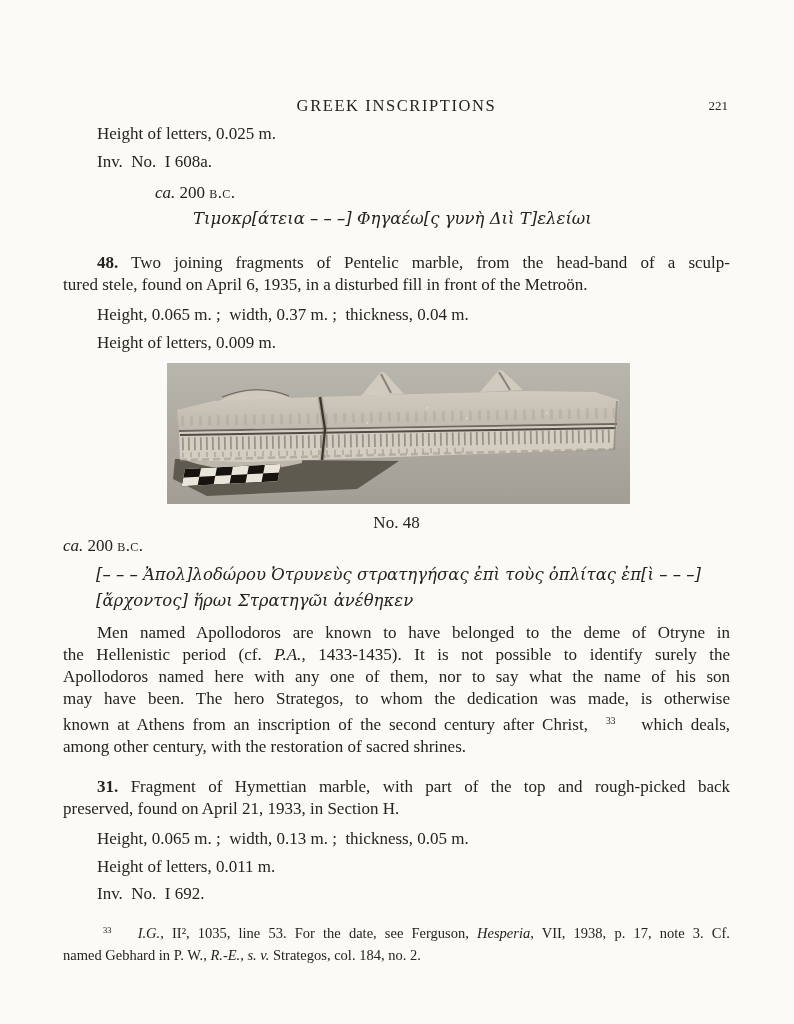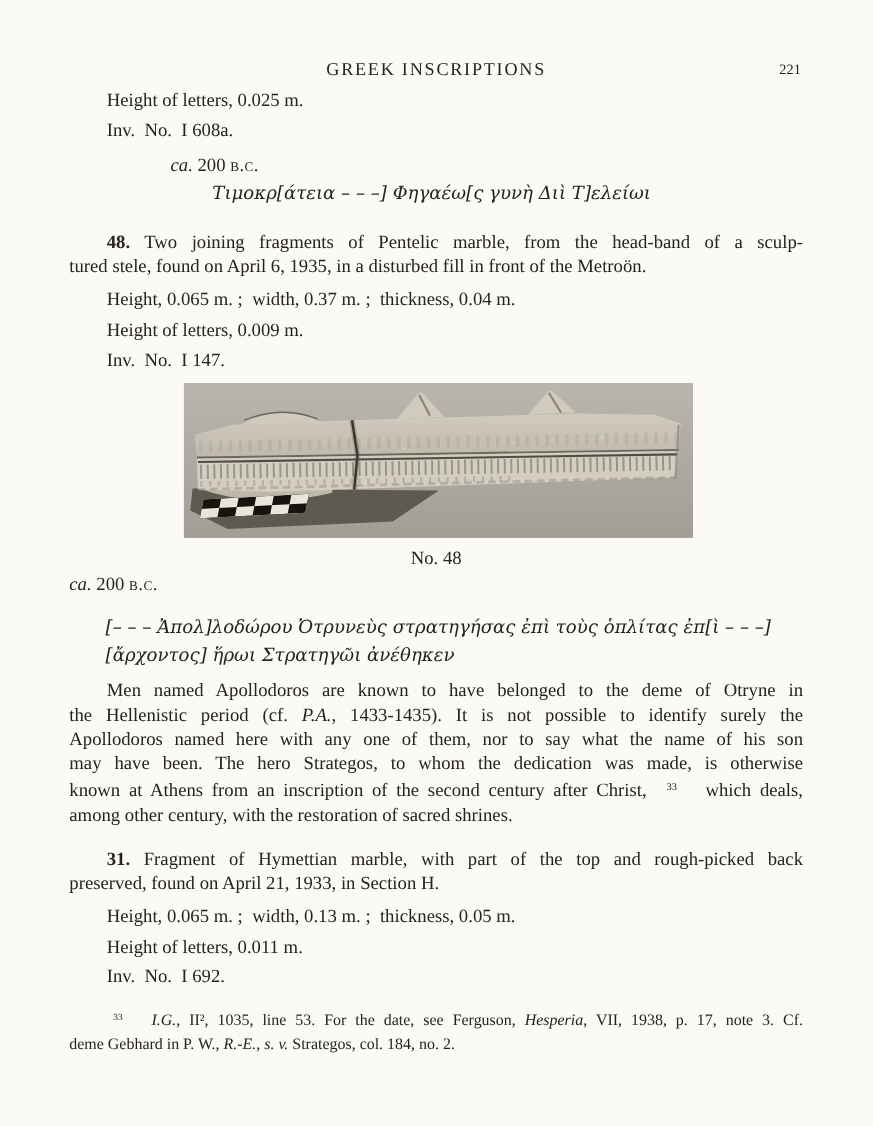--- a/index.html
+++ b/index.html
@@ -9,21 +9,21 @@
     margin:0 auto;
     background:#fbfaf6;
     color:#26231e;
     font-family:"Liberation Serif", serif;
     font-size:17px;
     line-height:22px;
     box-sizing:border-box;
     padding:52px 64px 0 63px;
     overflow:hidden;
   }
-  .hdr{position:relative;height:22px;}
+  .hdr{position:relative;height:22px;margin-top:43px;}
   .hdr-title{
     text-align:center;
     letter-spacing:1.6px;
     font-size:16.5px;
   }
   .hdr-num{position:absolute;right:2px;top:0;font-size:13px;}
   .line{line-height:22px;}
   .ps{white-space:pre-wrap;}
   .indent{padding-left:34px;}
   .mt6{margin-top:6px;}
@@ -36,21 +36,21 @@
   .greek{font-family:"DejaVu Serif","Liberation Serif",serif;font-style:italic;font-size:16.5px;}
   .greek1{margin-top:4px;padding-left:130px;}
   .pline{line-height:22px;}
   .fill{text-align:justify;text-align-last:justify;}
   .mt22{margin-top:22px;}
   .mt18{margin-top:18px;}
   .sup{font-size:9.5px;vertical-align:6px;margin:0 18px;}
   .figure{margin:9px 0 0 104px;width:463px;height:141px;}
   .caption{margin-top:10px;line-height:17px;text-align:center;}
   .date2{margin-top:4px;}
-  .greekblock{margin-top:15px;padding-left:33px;line-height:26px;}
+  .greekblock{margin-top:5px;padding-left:33px;line-height:26px;}
   .commentary{margin-top:8px;}
   .fn{margin-top:14px;font-size:14.5px;line-height:21px;}
   .fn .sup{font-size:8.5px;vertical-align:5px;}
   .fn1{padding-left:22px;}
 </style>
 </head>
 <body>
 
 <div class="page">
 
@@ -67,21 +67,20 @@
     <span>200</span>
     <span class="era">B.C.</span>
   </div>
   <div class="line greek greek1">Τιμοκρ[άτεια – – –] Φηγαέω[ς γυνὴ Διὶ Τ]ελείωι</div>
 
   <div class="pline fill indent mt22"><span class="bold">48.</span> <span>Two joining fragments of Pentelic marble, from the head-band of a sculp-</span></div>
   <div class="pline">tured stele, found on April 6, 1935, in a disturbed fill in front of the Metroön.</div>
 
   <div class="line indent ps mt8">Height, 0.065 m. ;  width, 0.37 m. ;  thickness, 0.04 m.</div>
   <div class="line indent ps mt6">Height of letters, 0.009 m.</div>
-  <div class="line indent ps mt6">Inv.  No.  I 147.</div>
 
   <div class="figure">
     <svg width="463" height="141" viewBox="0 0 463 141" xmlns="http://www.w3.org/2000/svg">
       <defs>
         <linearGradient id="bgGrad" x1="0" y1="0" x2="0" y2="1">
           <stop offset="0" stop-color="#b9b6ae"></stop>
           <stop offset="1" stop-color="#a29e95"></stop>
         </linearGradient>
         <linearGradient id="slabGrad" x1="0" y1="0" x2="0" y2="1">
           <stop offset="0" stop-color="#d0cbbe"></stop>
@@ -153,16 +152,16 @@
 
   <div class="pline fill indent mt18"><span class="bold">31.</span> <span>Fragment of Hymettian marble, with part of the top and rough-picked back</span></div>
   <div class="pline">preserved, found on April 21, 1933, in Section H.</div>
 
   <div class="line indent ps mt8">Height, 0.065 m. ;  width, 0.13 m. ;  thickness, 0.05 m.</div>
   <div class="line indent ps mt6">Height of letters, 0.011 m.</div>
   <div class="line indent ps mt5">Inv.  No.  I 692.</div>
 
   <div class="fn">
     <div class="pline fill fn1"><span class="sup">33</span> <span class="it">I.G.</span><span>, II², 1035, line 53.  For the date, see Ferguson, </span><span class="it">Hesperia</span><span>, VII, 1938, p. 17, note 3.  Cf.</span></div>
-    <div class="pline"><span>deme Gebhard in P. W., </span><span class="it">R.-E.</span><span>, </span><span class="it">s. v.</span><span> Strategos, col. 184, no. 2.</span></div>
+    <div class="pline"><span>named Gebhard in P. W., </span><span class="it">R.-E.</span><span>, </span><span class="it">s. v.</span><span> Strategos, col. 184, no. 2.</span></div>
   </div>
 
 </div>
 
 </body></html>

